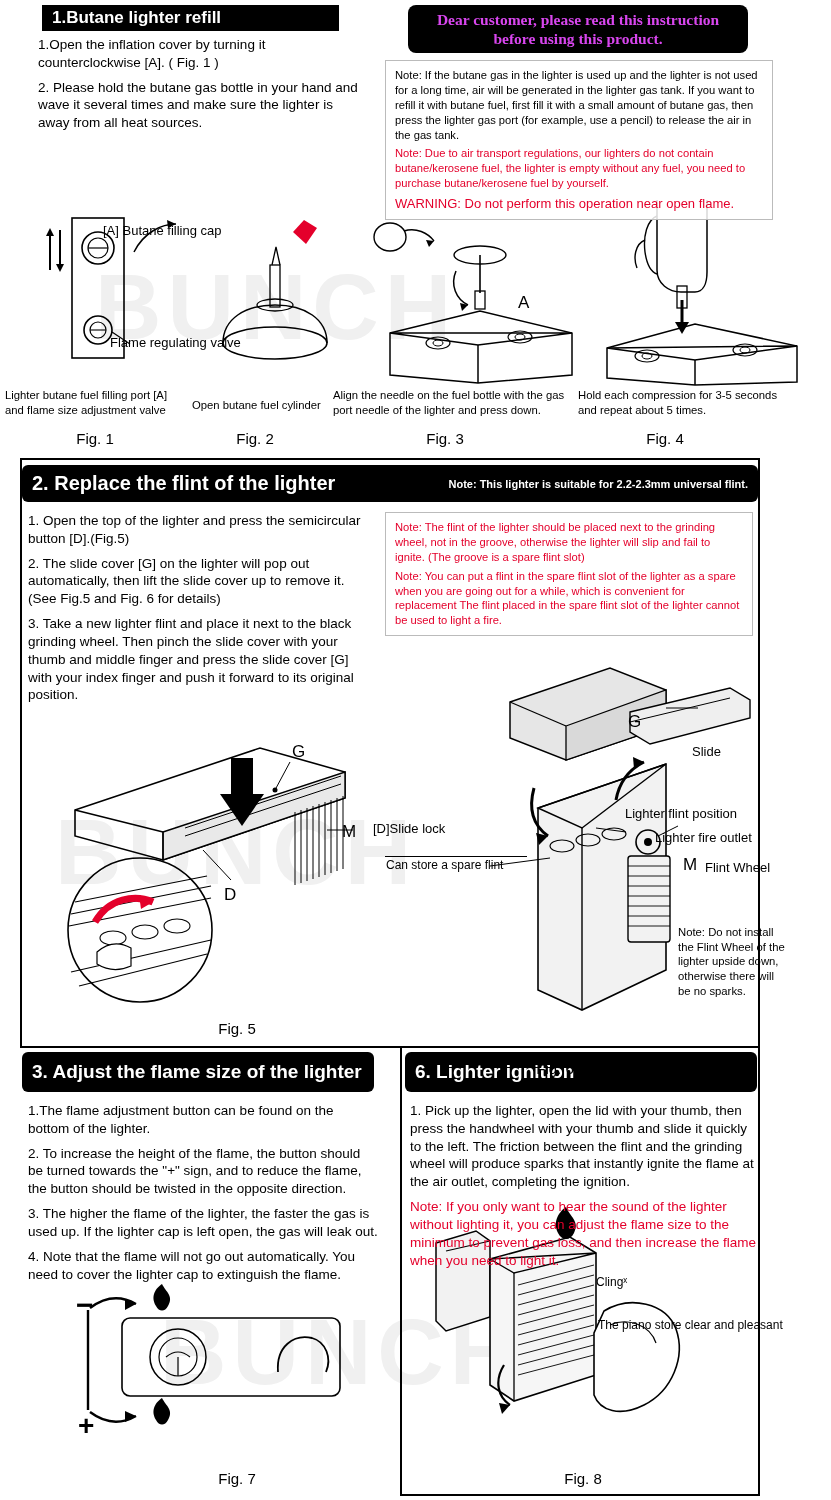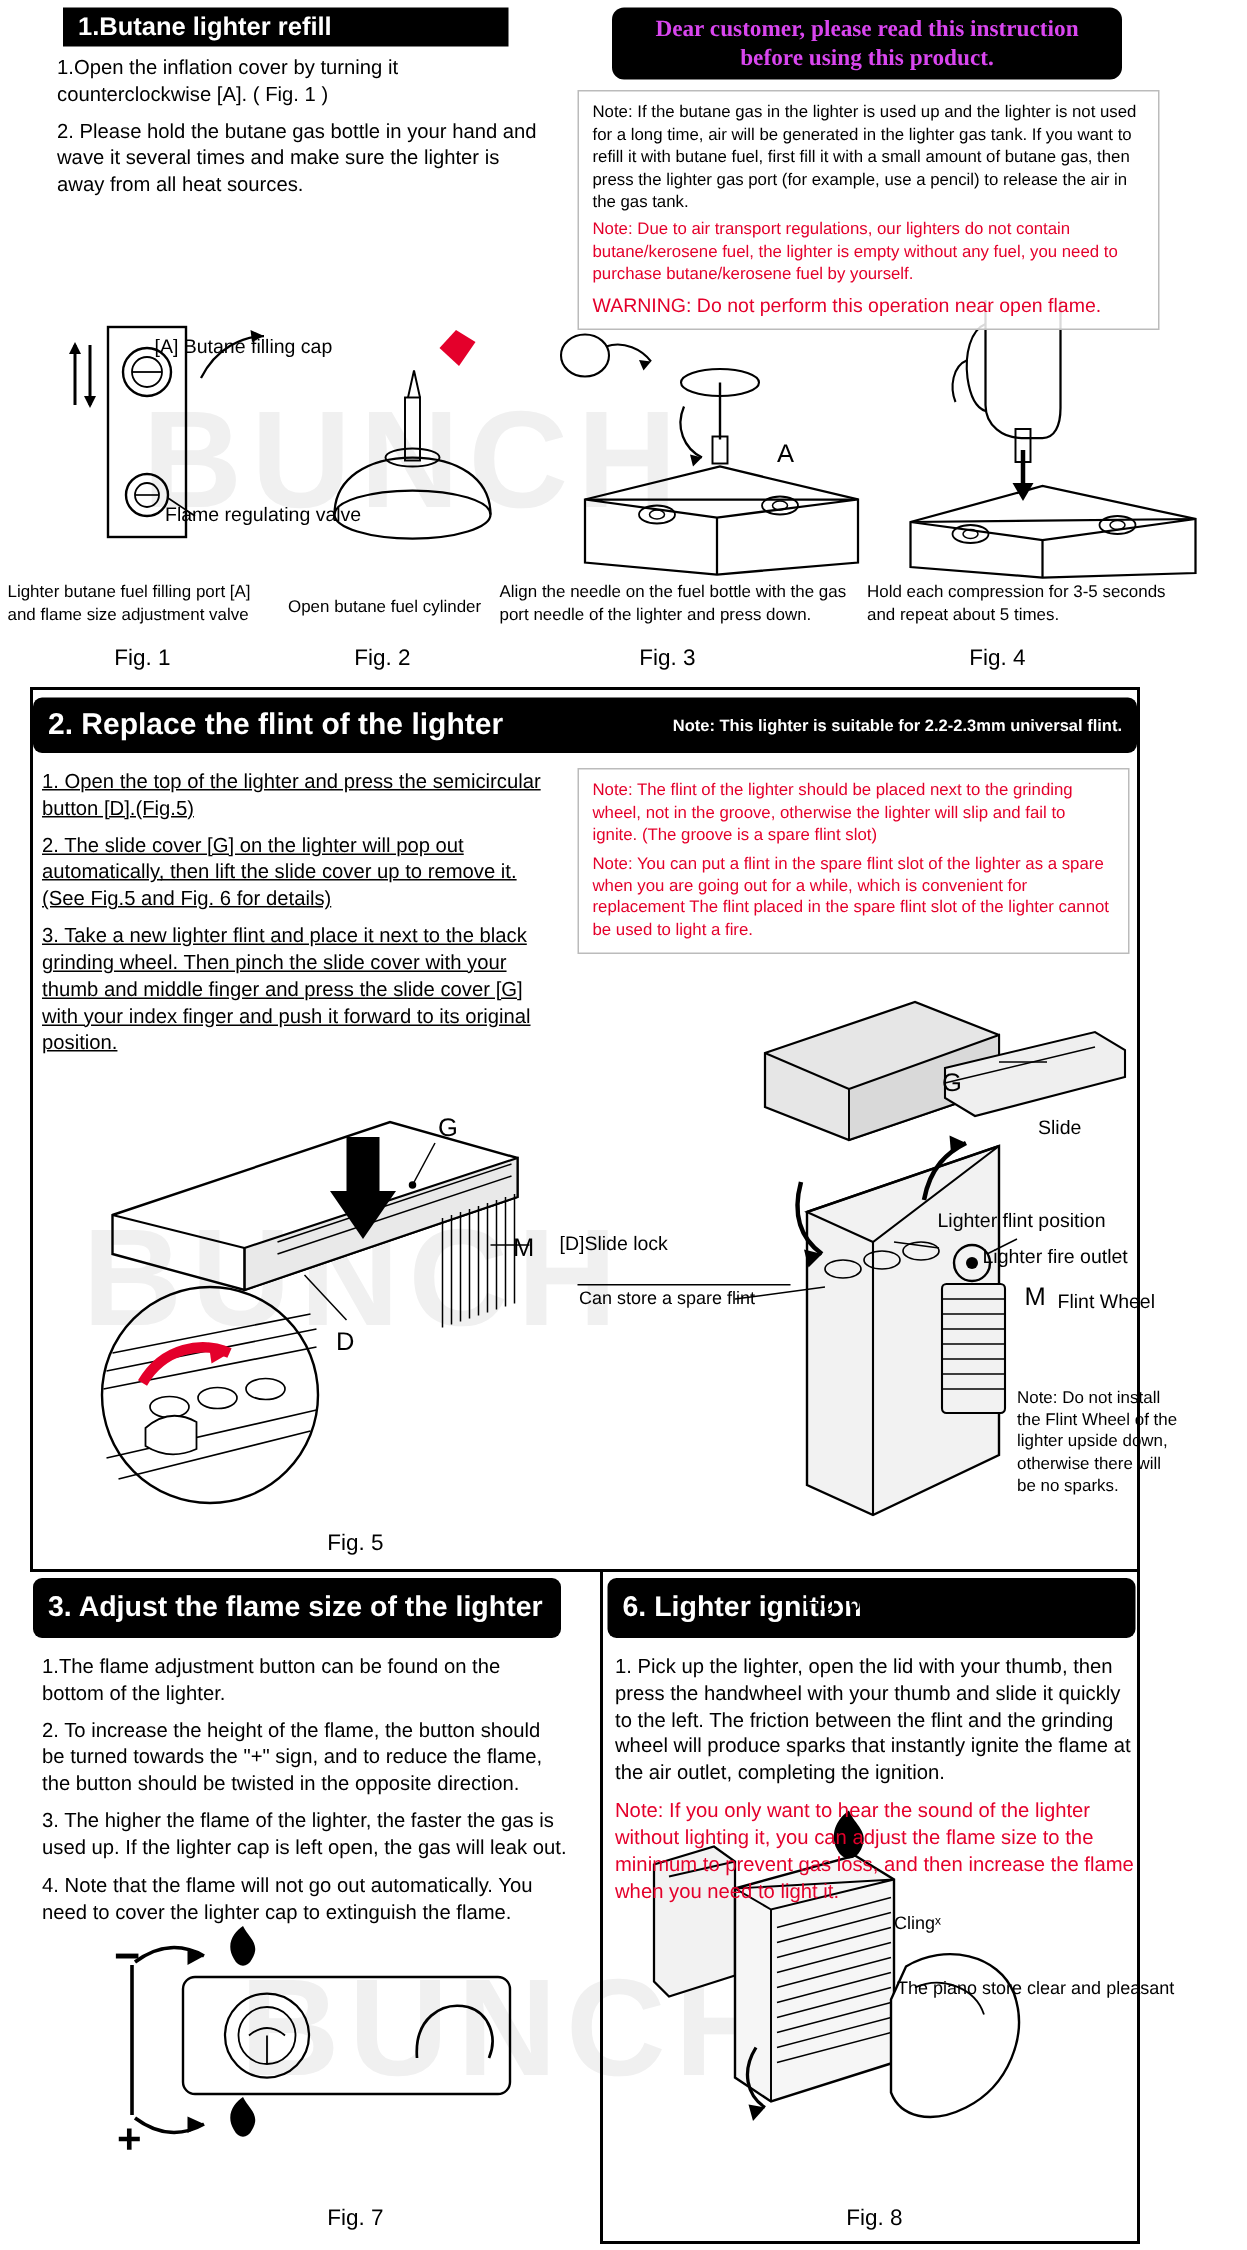--- a/index.html
+++ b/index.html
@@ -190,21 +190,21 @@
   <div class="figlabel" style="left:200px; top:430px; width:110px;">Fig. 2</div>
   <div class="figlabel" style="left:390px; top:430px; width:110px;">Fig. 3</div>
   <div class="figlabel" style="left:610px; top:430px; width:110px;">Fig. 4</div>
 
   <div class="panel" style="left:20px; top:458px; width:740px; height:590px;"></div>
   <div class="bar rounded" style="left:22px; top:465px; width:736px; height:37px;justify-content:center;">
     <span class="title" style="font-size:20px;">2. Replace the flint of the lighter</span>
     <span class="subtitle">Note: This lighter is suitable for 2.2-2.3mm universal flint.</span>
   </div>
 
-  <div class="txt" style="left:28px; top:512px; width:340px;text-decoration:underline;">
+  <div class="txt" style="left:28px; top:512px; width:340px;">
     <p>1. Open the top of the lighter and press the semicircular button [D].(Fig.5)</p>
     <p>2. The slide cover [G] on the lighter will pop out automatically, then lift the slide cover up to remove it. (See Fig.5 and Fig. 6 for details)</p>
     <p>3. Take a new lighter flint and place it next to the black grinding wheel. Then pinch the slide cover with your thumb and middle finger and press the slide cover [G] with your index finger and push it forward to its original position.</p>
   </div>
 
   <div class="redbox" style="left:385px; top:512px; width:368px;">
     <p class="red">Note: The flint of the lighter should be placed next to the grinding wheel, not in the groove, otherwise the lighter will slip and fail to ignite. (The groove is a spare flint slot)</p>
     <p class="red">Note: You can put a flint in the spare flint slot of the lighter as a spare when you are going out for a while, which is convenient for replacement The flint placed in the spare flint slot of the lighter cannot be used to light a fire.</p>
   </div>
 

